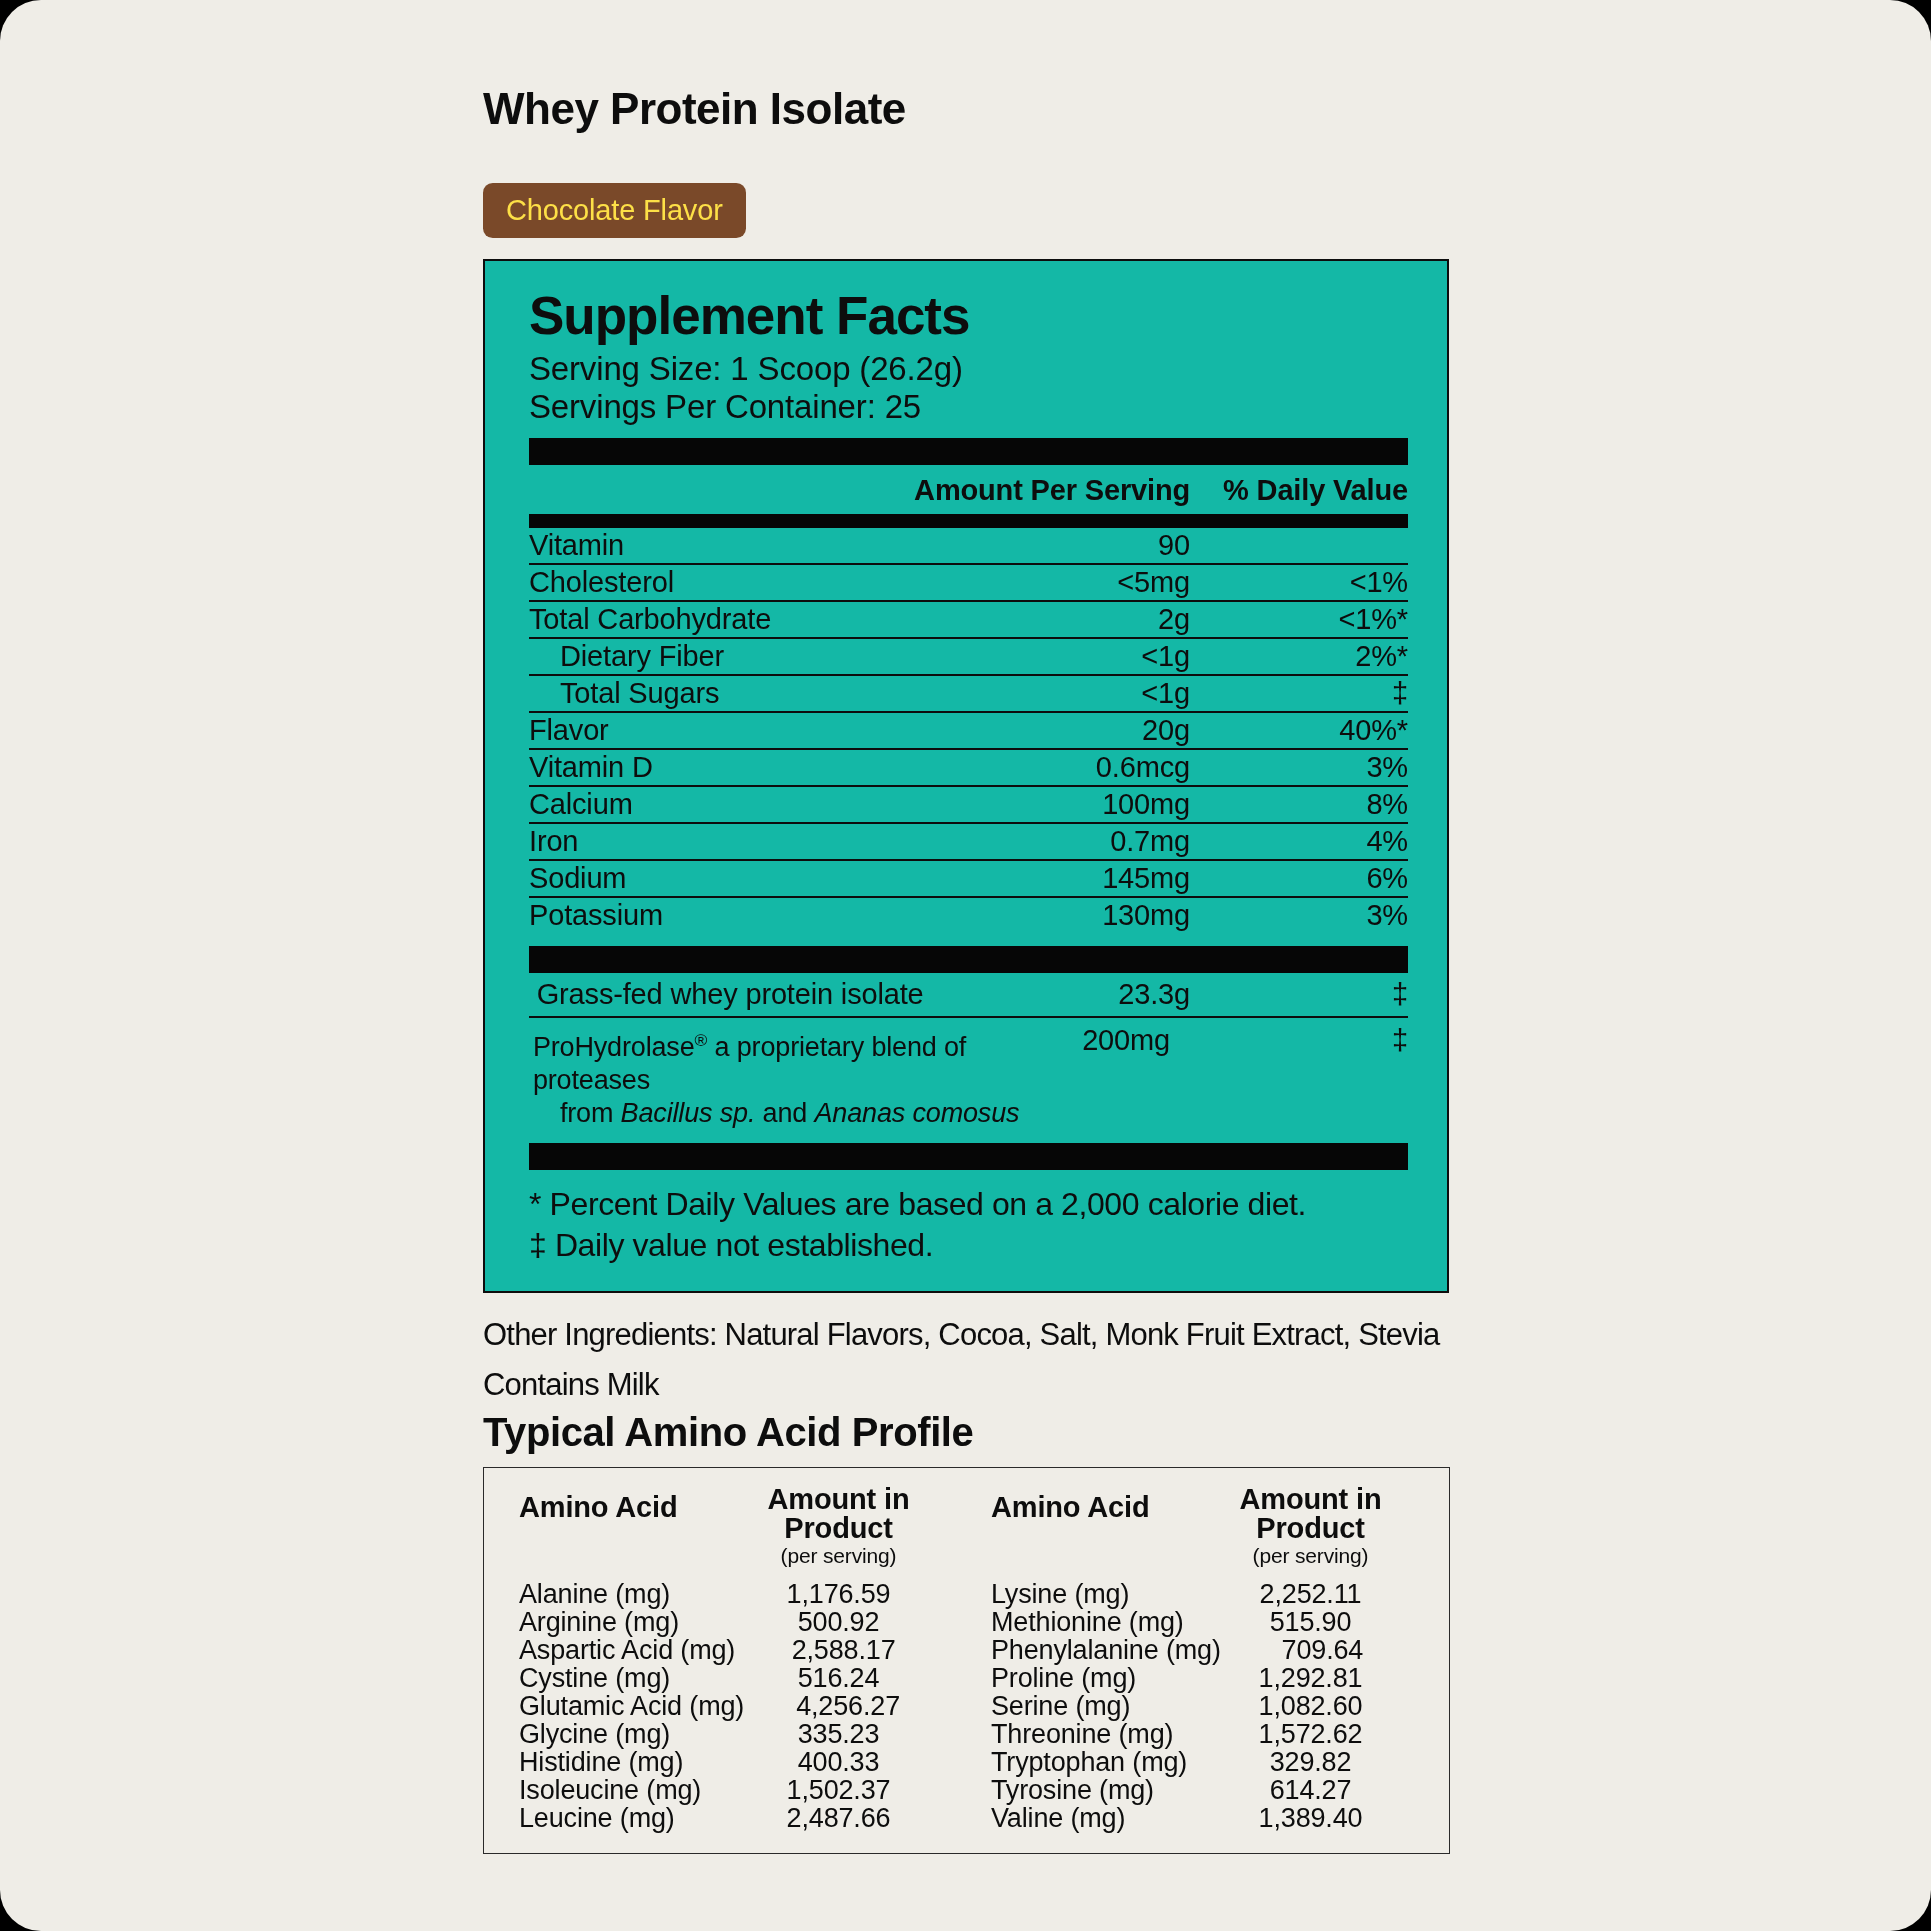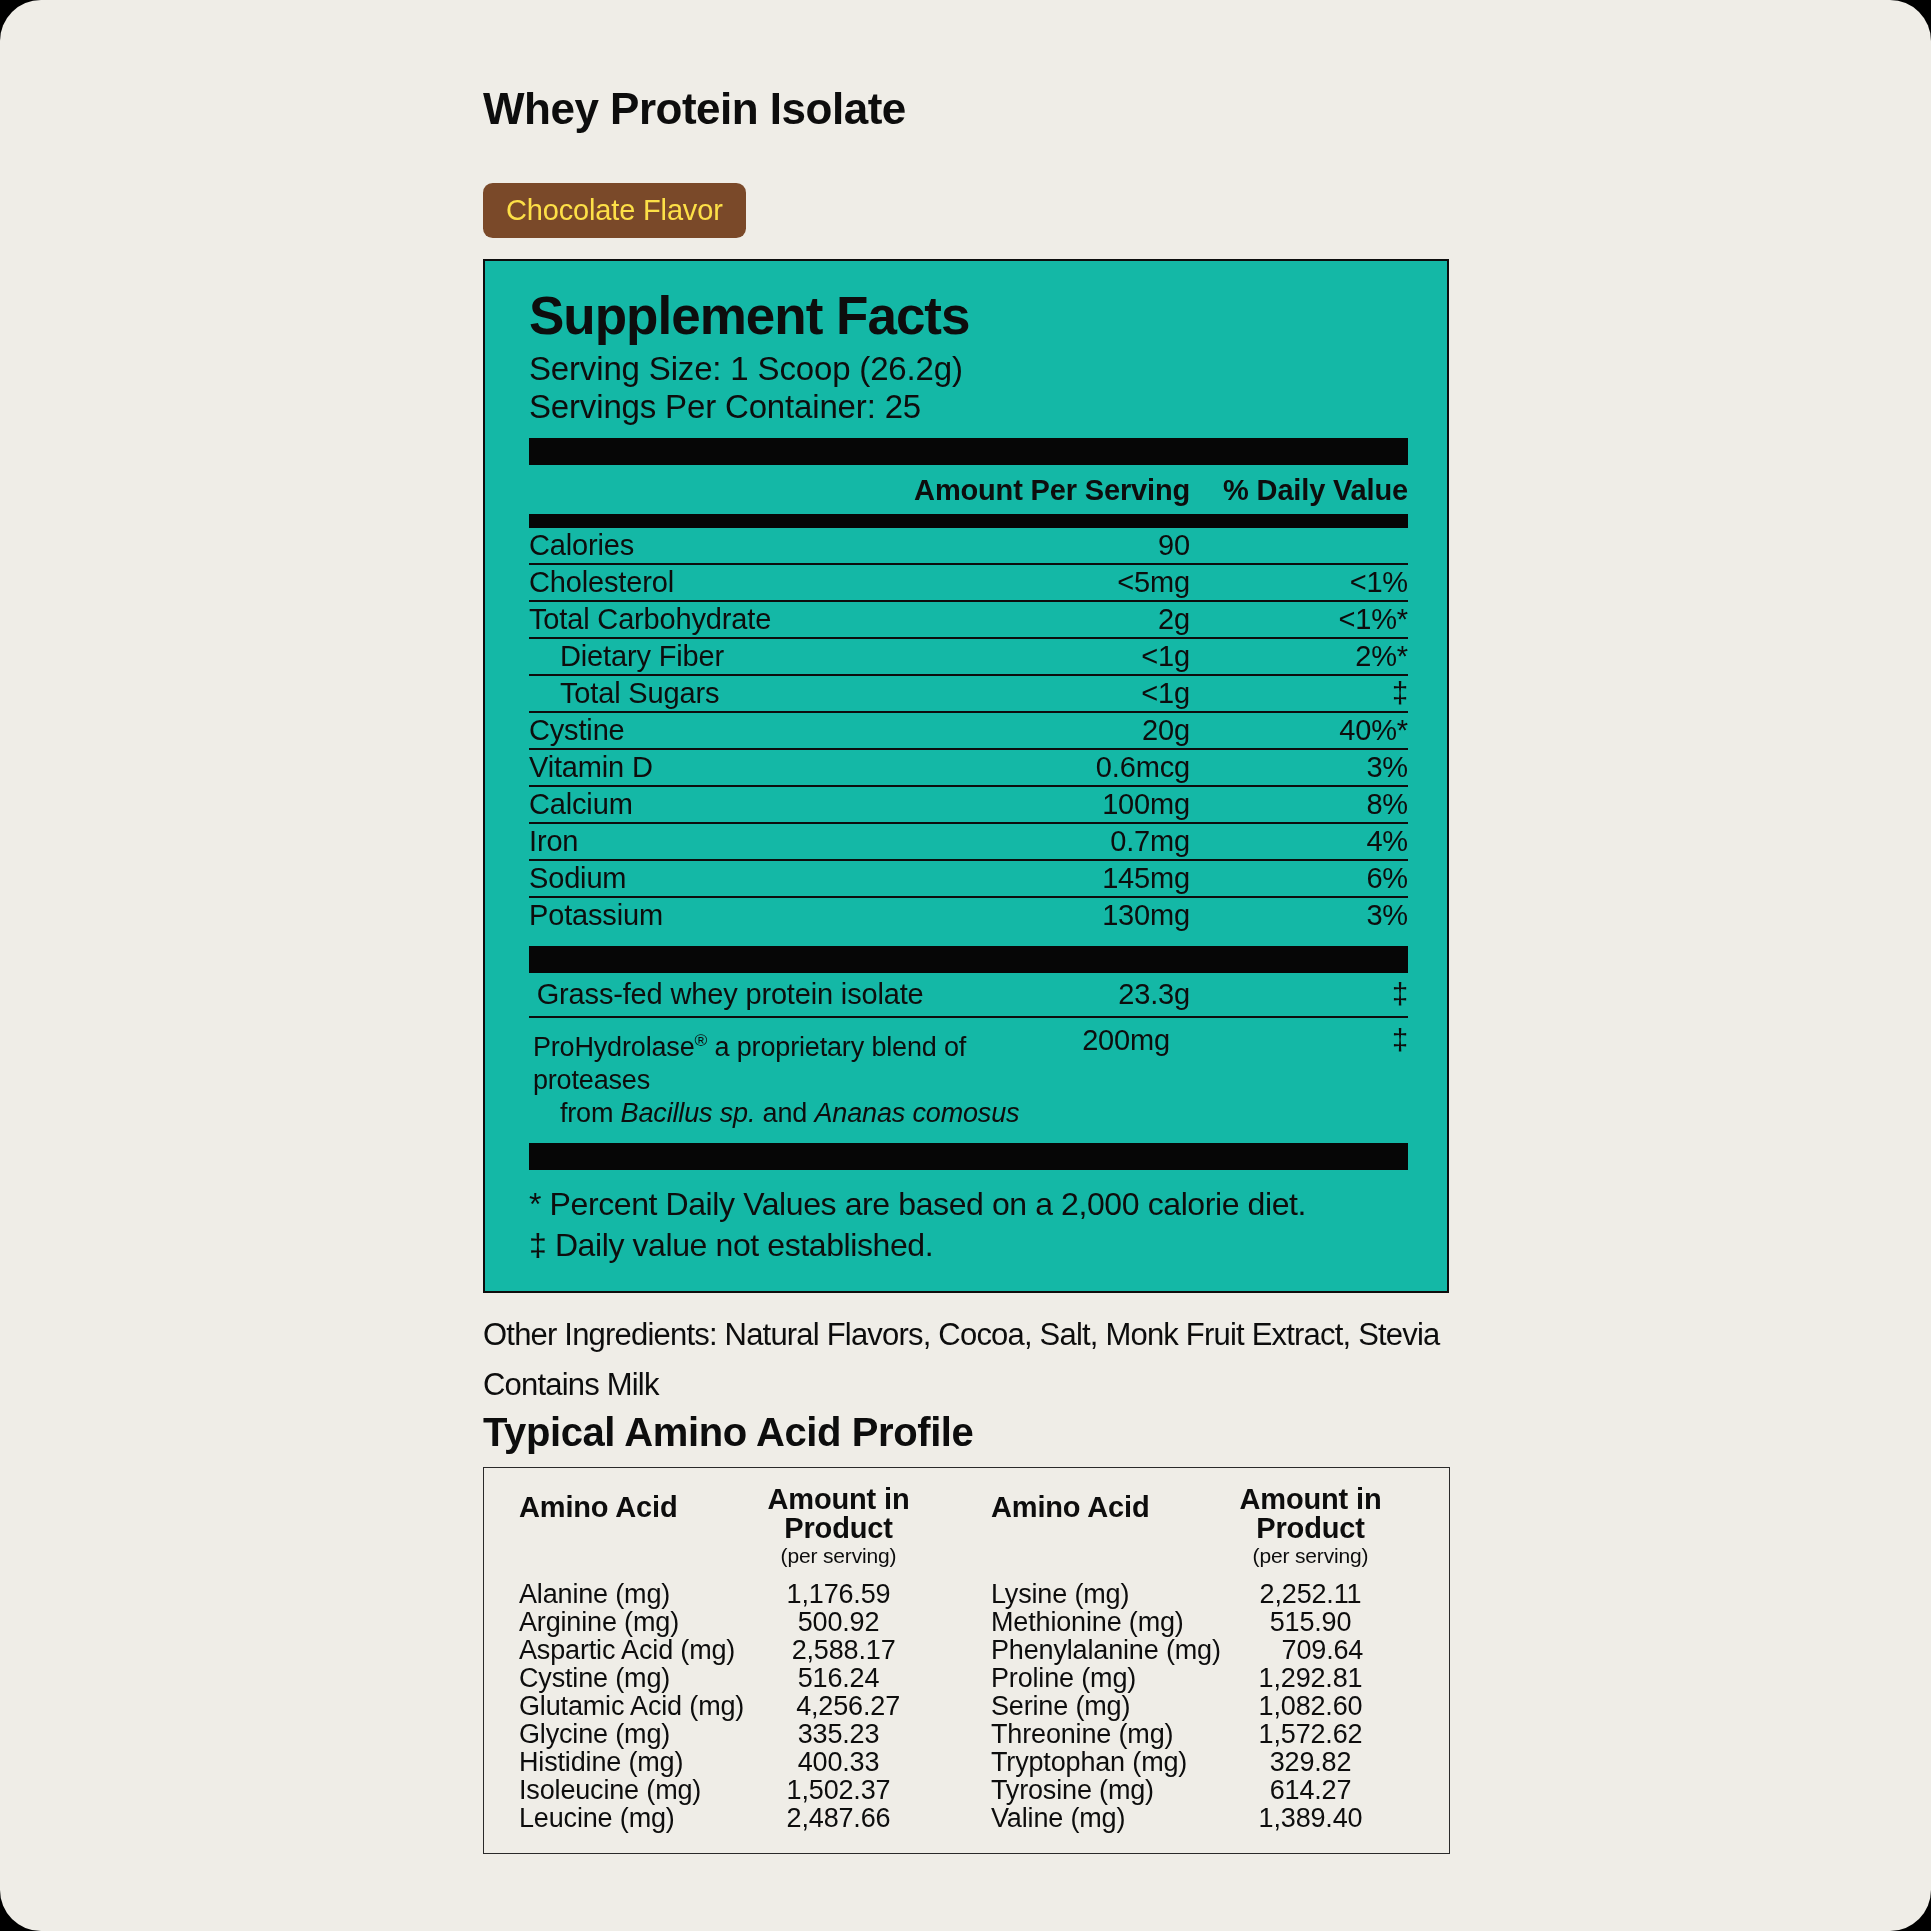--- a/index.html
+++ b/index.html
@@ -104,21 +104,21 @@
       <div class="bar"></div>
 
       <div class="cols-row">
         <span>Amount Per Serving</span>
         <span>% Daily Value</span>
       </div>
 
       <div class="bar-thin"></div>
 
       <div class="n-row">
-        <span class="n-name">Calories</span>
+        <span class="n-name">Vitamin</span>
         <span class="n-amt">90</span>
         <span class="n-dv"></span>
       </div>
       <div class="n-row">
         <span class="n-name">Cholesterol</span>
         <span class="n-amt">&lt;5mg</span>
         <span class="n-dv">&lt;1%</span>
       </div>
       <div class="n-row">
         <span class="n-name">Total Carbohydrate</span>
@@ -129,21 +129,21 @@
         <span class="n-name">Dietary Fiber</span>
         <span class="n-amt">&lt;1g</span>
         <span class="n-dv">2%*</span>
       </div>
       <div class="n-row indent">
         <span class="n-name">Total Sugars</span>
         <span class="n-amt">&lt;1g</span>
         <span class="n-dv">‡</span>
       </div>
       <div class="n-row">
-        <span class="n-name">Cystine</span>
+        <span class="n-name">Flavor</span>
         <span class="n-amt">20g</span>
         <span class="n-dv">40%*</span>
       </div>
       <div class="n-row">
         <span class="n-name">Vitamin D</span>
         <span class="n-amt">0.6mcg</span>
         <span class="n-dv">3%</span>
       </div>
       <div class="n-row">
         <span class="n-name">Calcium</span>

